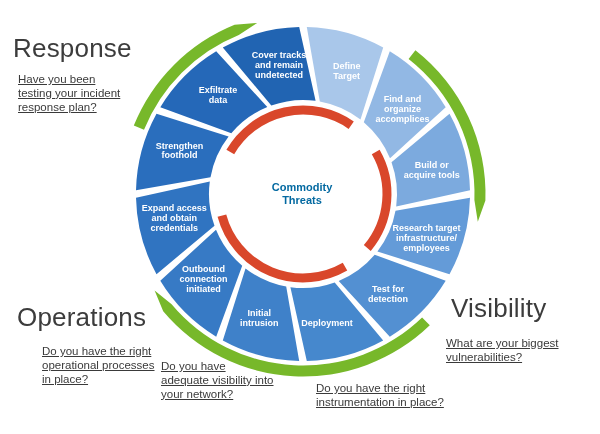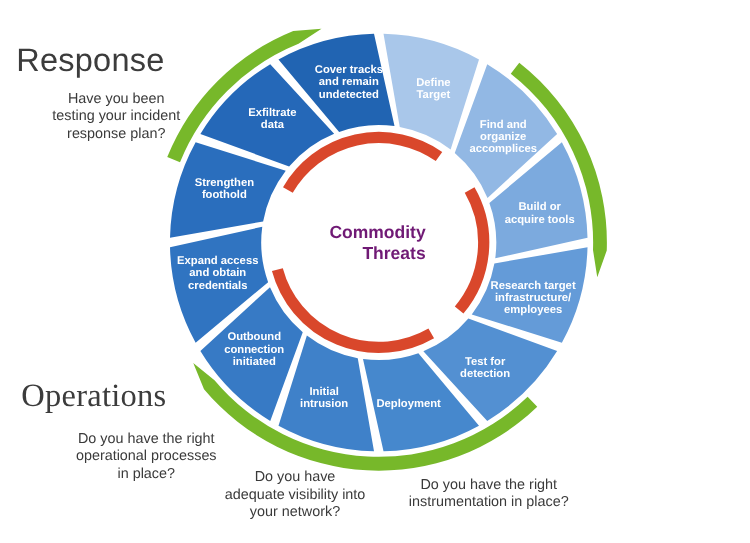--- a/index.html
+++ b/index.html
@@ -14,52 +14,52 @@
   .seg-label{
     fill:#ffffff;
     font-size:9px;
     font-weight:bold;
     font-family:"Liberation Sans", sans-serif;
   }
   .center-title{
     position:absolute;
     left:302px;top:194px;
     transform:translate(-50%,-50%);
-    color:#701a75;
-    font-size:14px;
+    color:#0369a1;
+    font-size:11px;
     font-weight:bold;
     line-height:1.2;
-    text-align:right;
+    text-align:center;
     white-space:pre-line;
   }
   .heading{
     position:absolute;
     color:#3c3c3c;
     font-size:26px;
     letter-spacing:.2px;
     text-align:left;
     width:150px;
   }
   .question{
     position:absolute;
     color:#3a3a3a;
     font-size:11.5px;
     line-height:1.2;
-    text-align:center;
     width:150px;
     white-space:pre-line;
+    text-decoration:underline;
   }
   #h-response{left:13px;top:33px;}
   #q-response{left:18px;top:73px;}
   #q-tools{left:447px;top:104px;}
   #h-visibility{left:451px;top:293px;}
   #q-visibility{left:446px;top:337px;}
-  #h-operations{left:17px;top:302px;font-family:Liberation Serif, serif;}
+  #h-operations{left:17px;top:302px;}
   #q-operations{left:42px;top:345px;}
-  #q-network{left:161px;top:376px;}
+  #q-network{left:161px;top:360px;}
   #q-instrumentation{left:316px;top:382px;}
 </style>
 </head>
 <body>
 
 <div class="stage">
 
   <svg id="wheel-svg" width="600" height="434" viewBox="0 0 600 434">
     <g id="green-group">
         <path d="M 133.8 125.6 A 182.5 182.5 0 0 1 234.6 24.8 L 257.2 23.0 L 238.8 35.0 A 171.5 171.5 0 0 0 144.0 129.8 Z" fill="#77b82a"></path>
@@ -101,20 +101,23 @@
 
   <div class="center-title">Commodity
 Threats</div>
 
   <div class="heading" id="h-response">Response</div>
   <div class="question" id="q-response">Have you been
 testing your incident
 response plan?</div>
 
 
+  <div class="heading" id="h-visibility">Visibility</div>
+  <div class="question" id="q-visibility">What are your biggest
+vulnerabilities?</div>
 
   <div class="heading" id="h-operations">Operations</div>
   <div class="question" id="q-operations">Do you have the right
 operational processes
 in place?</div>
 
   <div class="question" id="q-network">Do you have
 adequate visibility into
 your network?</div>
 

